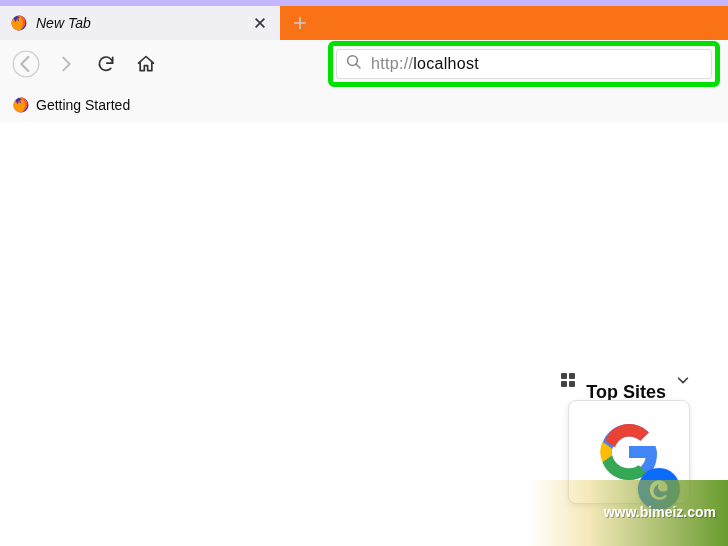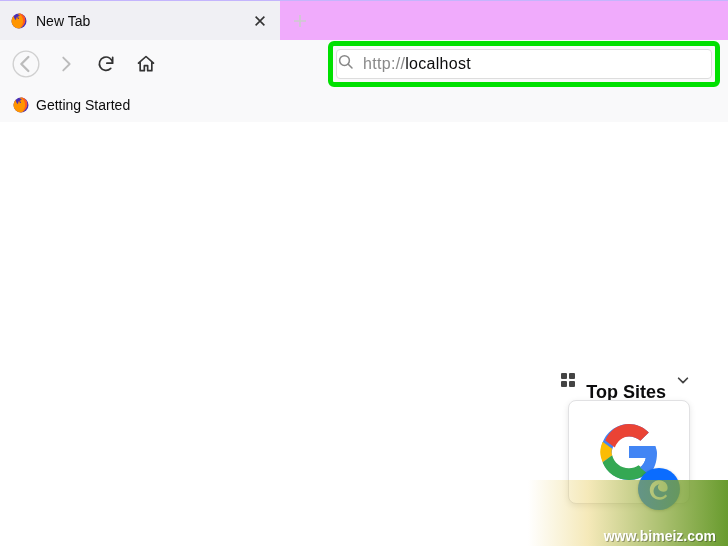--- a/index.html
+++ b/index.html
@@ -1,51 +1,51 @@
 <!DOCTYPE html>
 <html><head>
   <meta charset="utf-8">
   <style>
     * { margin: 0; padding: 0; box-sizing: border-box; }
     html, body { width: 728px; height: 546px; font-family: "Segoe UI", Arial, sans-serif; overflow: hidden; }
     
-    .tab-strip { height: 40px; background: #f0abfc; display: flex; border-top: 1px solid #c4b5fd; }
+    .tab-strip { height: 40px; background: #f97316; display: flex; border-top: 6px solid #c4b5fd; font-style: italic; }
     .tab { width: 280px; background: #f0f0f4; display: flex; align-items: center; padding: 0 10px; }
     .tab-favicon { width: 18px; height: 18px; margin-right: 8px; }
     .tab-label { flex: 1; font-size: 14px; color: #0c0c0d; }
     .tab-close { width: 20px; height: 20px; display: flex; align-items: center; justify-content: center; color: #333; cursor: pointer; }
     .new-tab-btn { width: 40px; display: flex; align-items: center; justify-content: center; color: #ccc; cursor: pointer; }
     
     .nav-bar { height: 48px; background: #f9f9fa; display: flex; align-items: center; padding: 0 8px; }
     .nav-icon { width: 36px; height: 36px; display: flex; align-items: center; justify-content: center; border-radius: 4px; margin-right: 4px; cursor: pointer; }
     .nav-icon.disabled svg { stroke: #bbb; }
     
     .url-container { flex: 1; margin-left: 160px; border: 5px solid #00e000; border-radius: 6px; padding: 3px; }
-    .url-box { height: 30px; background: #fff; border: 1px solid #ddd; border-radius: 4px; display: flex; align-items: center; padding: 0 0; }
+    .url-box { height: 30px; background: #fff; border: 1px solid #ddd; border-radius: 4px; display: flex; align-items: center; padding: 0 8px; }
     .url-box .search-icon { color: #888; margin-right: 8px; }
     .url-text { font-size: 16px; color: #0c0c0d; letter-spacing: 0.3px; }
     .url-text .dim { color: #888; }
     
     .bookmarks-bar { height: 34px; background: #f9f9fa; display: flex; align-items: center; padding: 0 12px; }
     .bookmark-item { display: flex; align-items: center; font-size: 14px; color: #0c0c0d; cursor: pointer; }
     .bookmark-item .fx-icon { width: 18px; height: 18px; margin-right: 6px; }
     
     .content { height: 424px; background: #fff; position: relative; }
     
     .top-sites { position: absolute; right: 38px; top: 238px; display: flex; align-items: center; cursor: pointer; }
     .top-sites-grid { color: #444; margin-right: 10px; }
     .top-sites-label { font-size: 18px; font-weight: 600; color: #0c0c0d; margin-right: 10px; margin-top: 22px; }
     .top-sites-chevron { color: #444; }
     
     .site-card { position: absolute; right: 38px; top: 278px; width: 122px; height: 104px; background: #fff; border: 1px solid #e1e1e3; border-radius: 8px; box-shadow: 0 2px 6px rgba(0,0,0,0.10); display: flex; align-items: center; justify-content: center; }
     .g-logo { position: relative; width: 64px; height: 64px; }
     
     .watermark-wrap { position: absolute; right: 0; top: 358px; width: 200px; height: 66px; background: linear-gradient(90deg, rgba(255,255,255,0) 0%, rgba(230,200,80,0.4) 30%, #689b2e 100%); }
     .watermark-text { position: absolute; right: 12px; top: 8px; font-size: 24px; font-weight: 700; color: #f4f4b0; text-shadow: 1px 1px 0 #406018; }
-    .watermark-url { position: absolute; right: 12px; top: 48px; font-size: 14px; font-weight: 700; color: #fff; text-shadow: 1px 1px 0 rgba(0,0,0,0.3); }
+    .watermark-url { position: absolute; right: 12px; top: 24px; font-size: 14px; font-weight: 700; color: #fff; text-shadow: 1px 1px 0 rgba(0,0,0,0.3); }
     .edge-badge { position: absolute; right: 48px; top: 346px; width: 42px; height: 42px; background: #0a6cff; border-radius: 50%; box-shadow: 0 1px 3px rgba(0,0,0,0.3); display: flex; align-items: center; justify-content: center; }
   </style>
 </head>
 <body>
 
 <div class="tab-strip">
   <div class="tab">
     <span class="tab-favicon">
       <svg viewBox="0 0 24 24" width="18" height="18">
         <circle cx="12" cy="12" r="10" fill="#4a2fb5"></circle>

